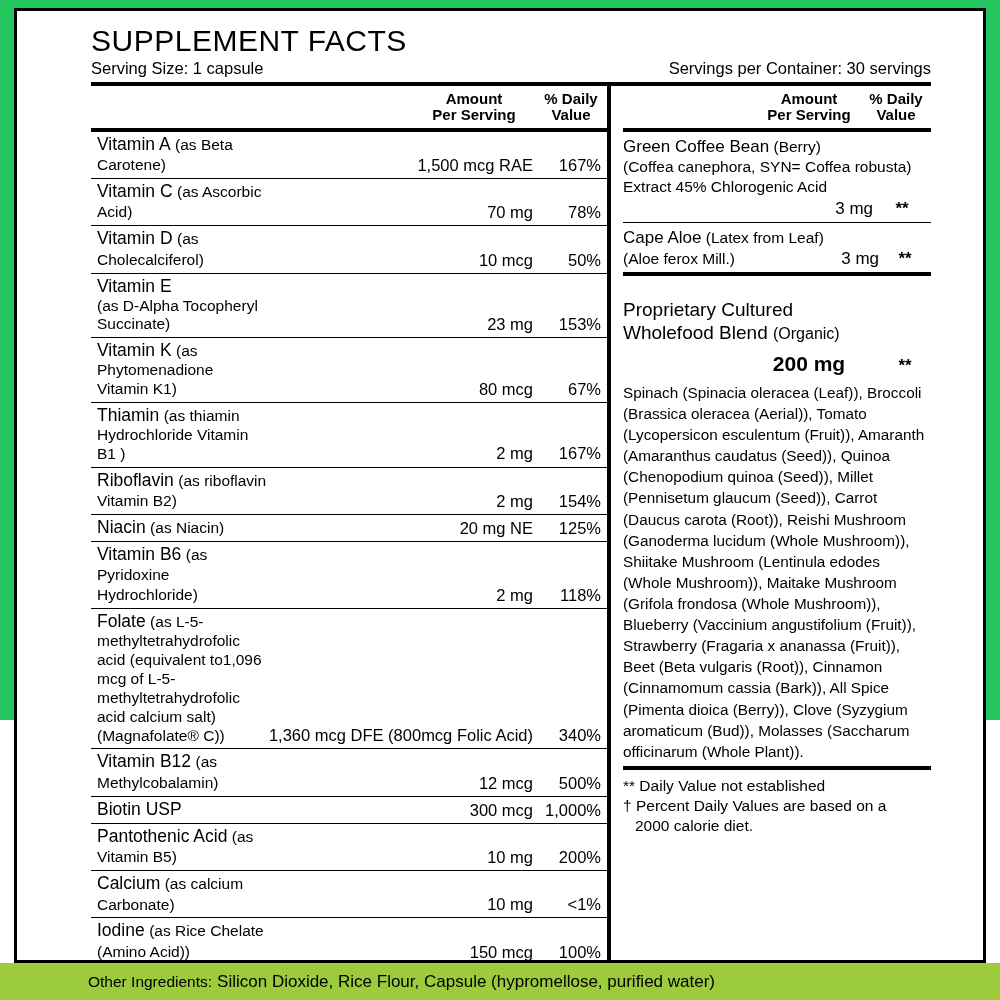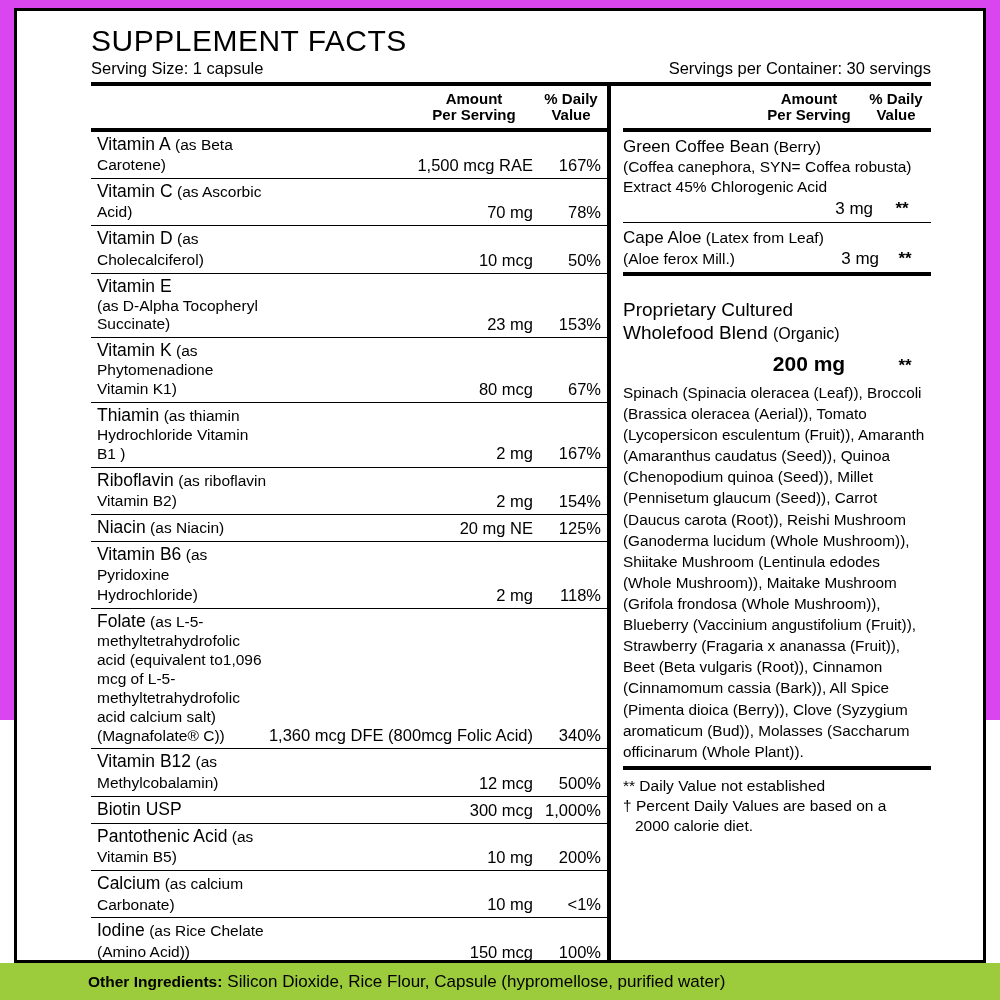--- a/index.html
+++ b/index.html
@@ -12,21 +12,21 @@
     background: #ffffff;
     font-family: "Liberation Sans", sans-serif;
     color: #000000;
     overflow: hidden;
   }
   .panel {
     position: absolute;
     left: 0; top: 0;
     width: 1000px;
     height: 720px;
-    background: #d946ef;
+    background: #22c55e;
     box-sizing: border-box;
   }
   .inner {
     position: absolute;
     left: 14px;
     top: 8px;
     width: 972px;
     height: 955px;
     background: #ffffff;
     border: 3px solid #000000;
@@ -360,17 +360,17 @@
             <div class="ln3">2000 calorie diet.</div>
           </div>
         </div>
 
       </div>
     </div>
   </div>
 
   <div class="bottom-strip">
     <div class="other-inner" style="padding-left:88px;">
-      <span style="font-weight:bold;font-size:15.5px;">Other Ingredients:</span>
+      <span style="font-weight:normal;font-size:15.5px;">Other Ingredients:</span>
       <span style="font-size:17px;padding-left:5px;">Silicon Dioxide, Rice Flour, Capsule (hypromellose, purified water)</span>
     </div>
   </div>
 </div>
 
 </body></html>

